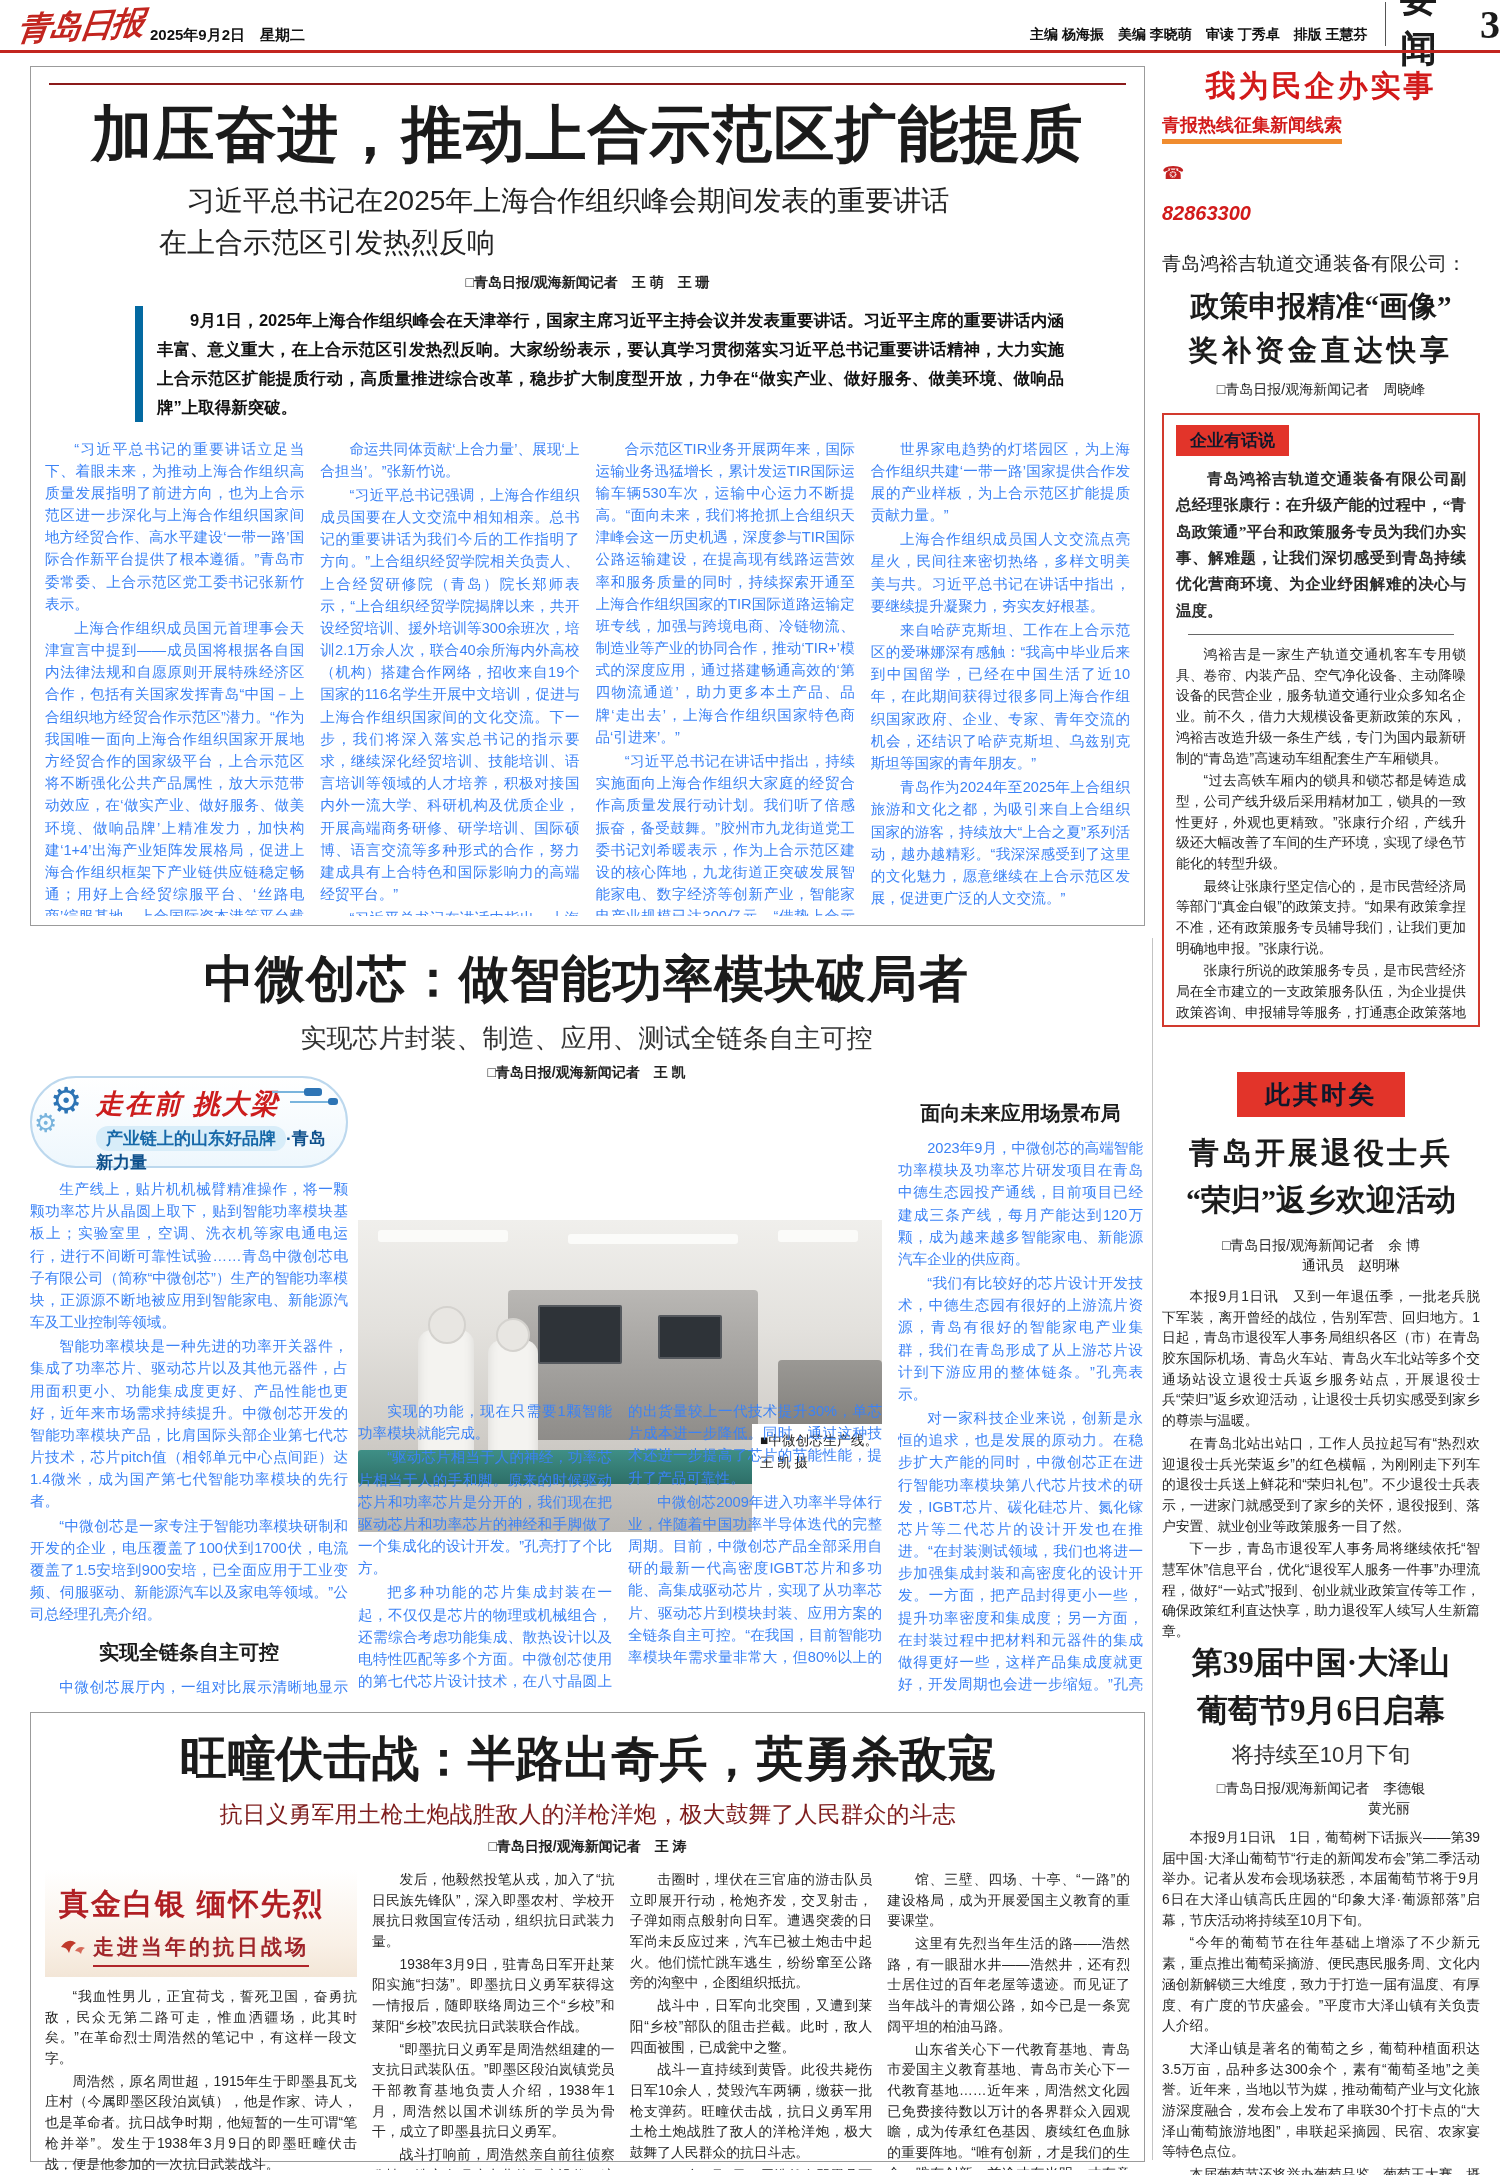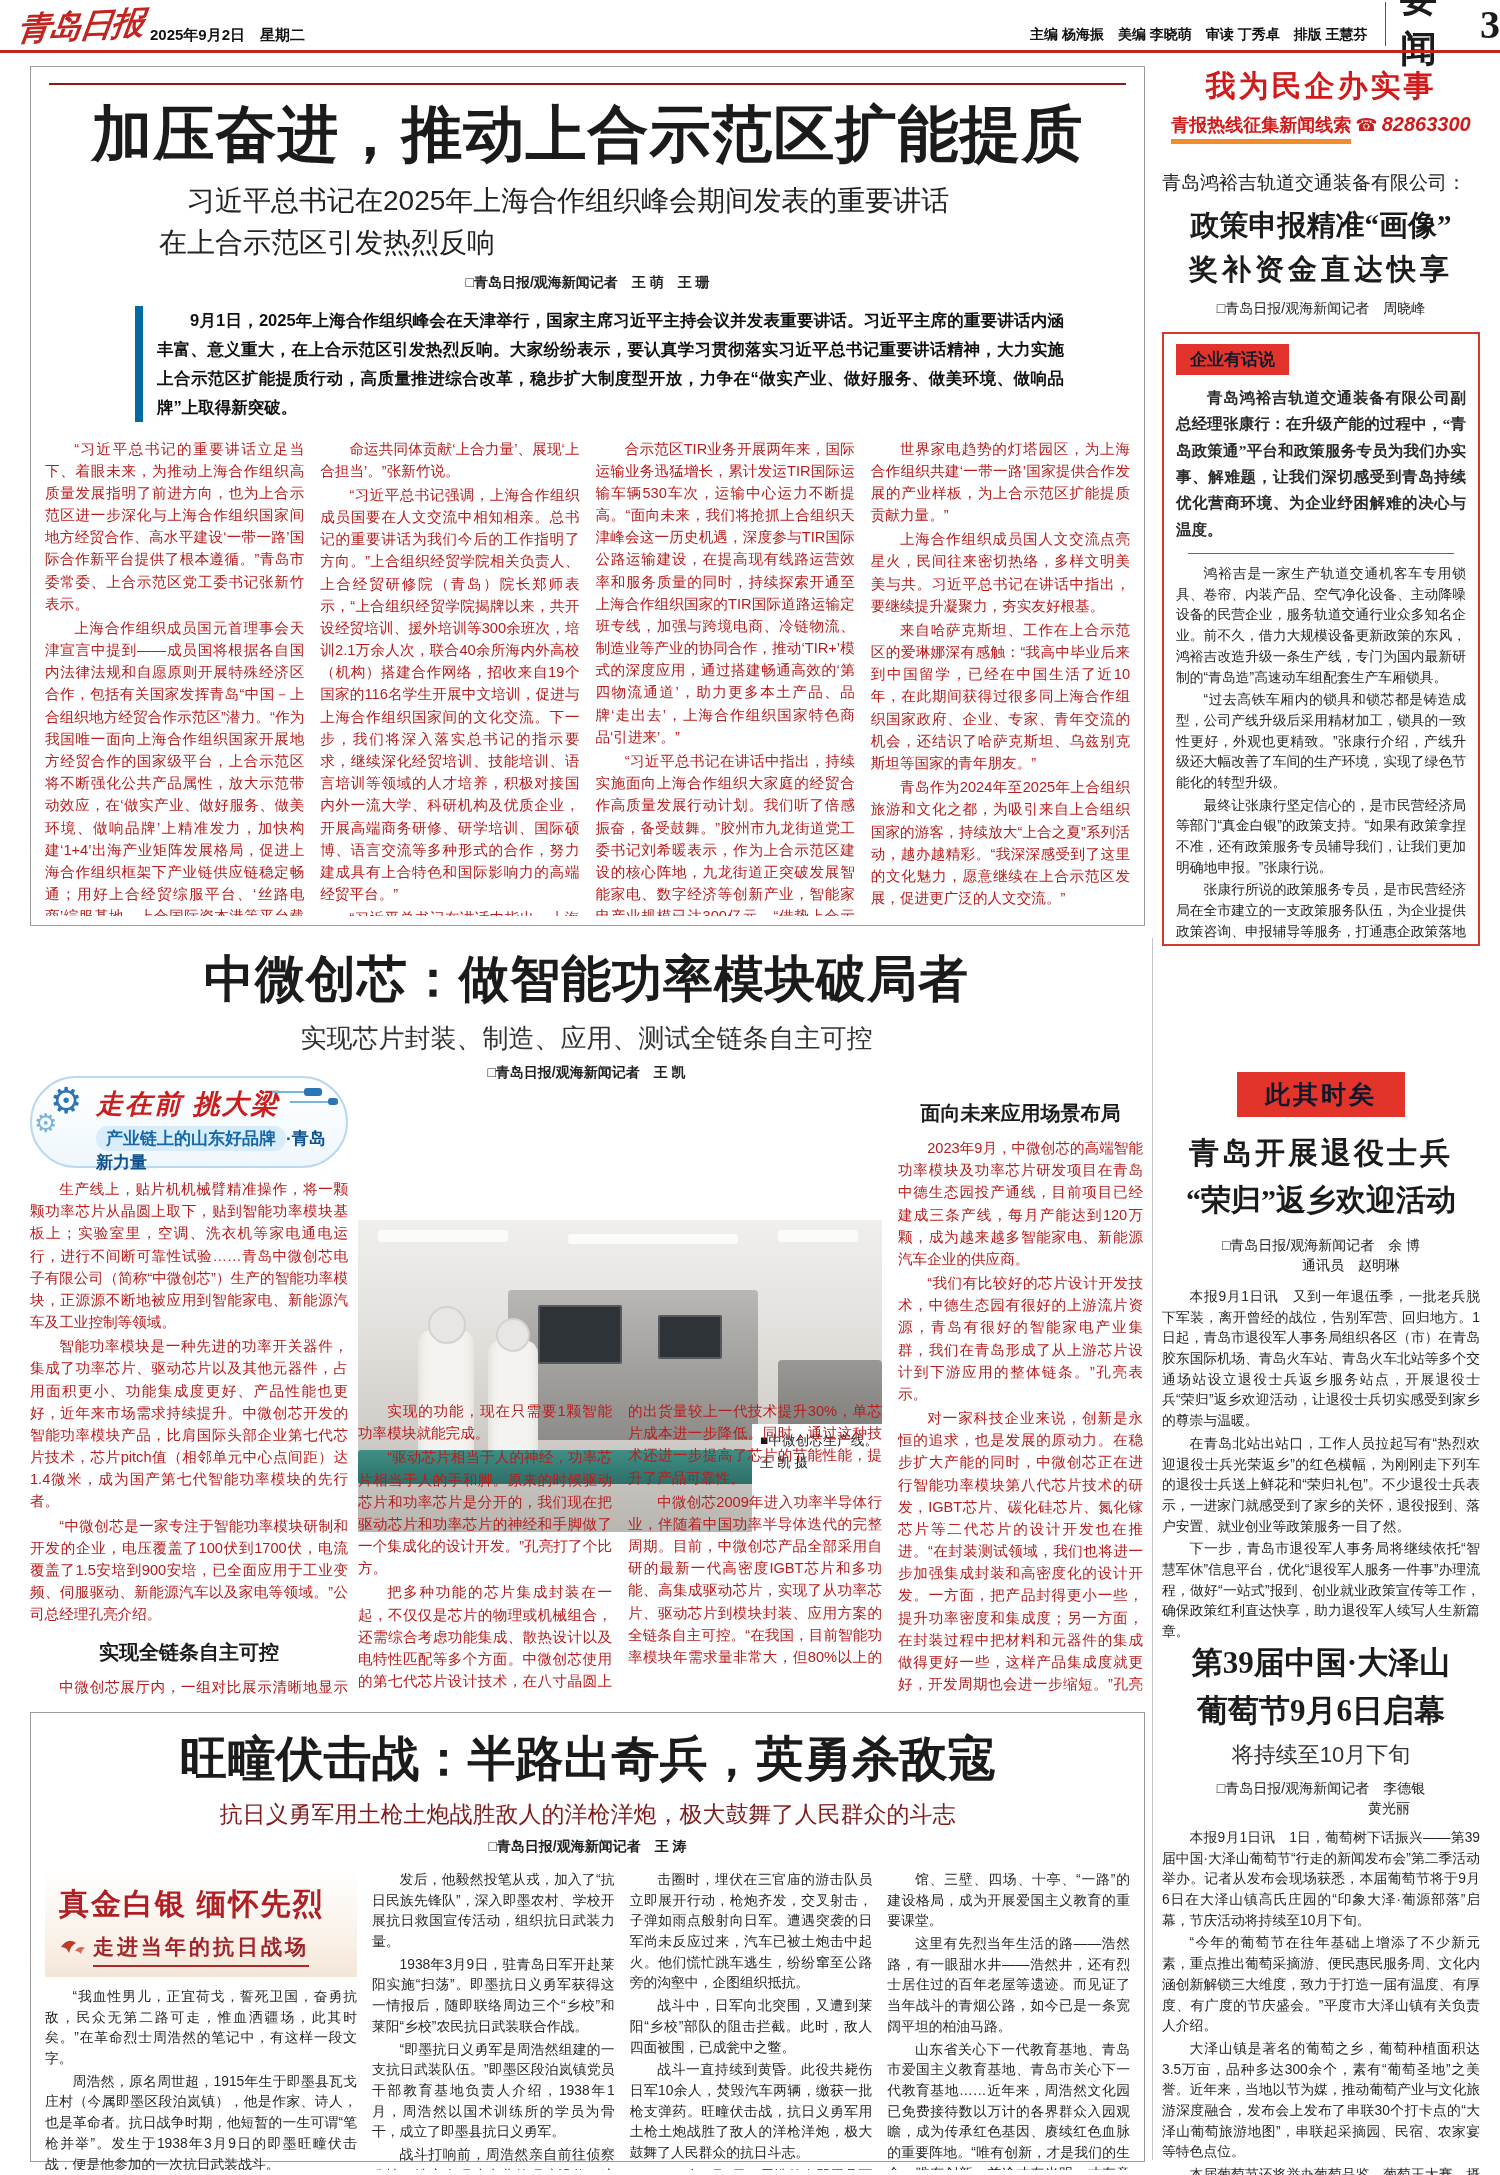--- a/index.html
+++ b/index.html
@@ -9,21 +9,21 @@
   .serif{font-family:"Liberation Serif","DejaVu Serif",serif;}
   .just p{margin:0;text-indent:2em;text-align:justify;}
   .just p+p{margin-top:2px;}
   .clip{overflow:hidden;}
   .center{text-align:center;}
   .red{color:#c32121;}
   .box{border:1px solid #9b9b9b;}
   .vline{width:1px;background:#c3c3c3;}
   .byline{font-size:14px;color:#222;}
   .subhead{font-weight:bold;font-size:20px;text-align:center;margin:14px 0 10px;}
-  .bodytext{font-size:14.6px;line-height:1.52;color:#b91c1c;}
+  .bodytext{font-size:14.6px;line-height:1.52;color:#3b82f6;}
   .smallbody{font-size:13.8px;line-height:1.5;color:#262626;}
   
   .photo{background:linear-gradient(180deg,#f0efec 0%,#e3e1dd 35%,#cfccc7 70%,#b9b6b1 100%);position:relative;overflow:hidden;}
   .ph-light{position:absolute;background:#fbfbf9;border-radius:3px;}
   .ph-machine{position:absolute;background:linear-gradient(180deg,#b9b7b4,#8e8c89);border-radius:4px;}
   .ph-screen{position:absolute;background:#2e3338;border-radius:2px;border:2px solid #55595e;}
   .ph-worker{position:absolute;background:#f4f3f0;border-radius:14px 14px 4px 4px;box-shadow:inset 0 -8px 12px rgba(0,0,0,.12);}
   .ph-head{position:absolute;background:#e8e6e2;border-radius:50%;border:2px solid #d4d2ce;}
   .ph-teal{position:absolute;background:linear-gradient(180deg,#3f8f86,#2e6f68);border-radius:3px;}
   .caption-box{position:absolute;background:#ffffff;font-size:13.5px;line-height:1.6;text-align:justify;padding:6px 4px 0 8px;}
@@ -91,21 +91,21 @@
         <p>世界家电趋势的灯塔园区，为上海合作组织共建‘一带一路’国家提供合作发展的产业样板，为上合示范区扩能提质贡献力量。”</p>
         <p>上海合作组织成员国人文交流点亮星火，民间往来密切热络，多样文明美美与共。习近平总书记在讲话中指出，要继续提升凝聚力，夯实友好根基。</p>
         <p>来自哈萨克斯坦、工作在上合示范区的爱琳娜深有感触：“我高中毕业后来到中国留学，已经在中国生活了近10年，在此期间获得过很多同上海合作组织国家政府、企业、专家、青年交流的机会，还结识了哈萨克斯坦、乌兹别克斯坦等国家的青年朋友。”</p>
         <p>青岛作为2024年至2025年上合组织旅游和文化之都，为吸引来自上合组织国家的游客，持续放大“上合之夏”系列活动，越办越精彩。“我深深感受到了这里的文化魅力，愿意继续在上合示范区发展，促进更广泛的人文交流。”</p>
       </div>
   </div>
 </section>
 
 <aside class="abs" style="left:1162px;top:66px;width:318px;height:858px;">
   <div class="center hl-title">我为民企办实事</div>
-  <div style="display:flex;align-items:baseline;justify-content:center;gap:4px;margin-top:6px;">
+  <div style="display:flex;align-items:baseline;justify-content:center;gap:18px;margin-top:6px;flex-direction:column;">
     <span class="hl-line">青报热线征集新闻线索</span>
     <span class="red" style="font-size:18px;">☎</span>
     <span class="hl-phone">82863300</span>
   </div>
   <div style="margin-top:26px;font-size:19px;color:#222;">青岛鸿裕吉轨道交通装备有限公司：</div>
   <h2 class="serif center" style="margin:10px 0 0;font-size:29px;font-weight:900;">政策申报精准“画像”</h2>
   <h2 class="serif center" style="margin:4px 0 0;font-size:29px;font-weight:900;letter-spacing:4px;">奖补资金直达快享</h2>
   <div class="center byline" style="margin-top:10px;">□青岛日报/观海新闻记者　周晓峰</div>
 
   <div style="margin-top:14px;border:2px solid #d23a2e;height:614px;padding:10px 12px;box-sizing:border-box;overflow:hidden;">

